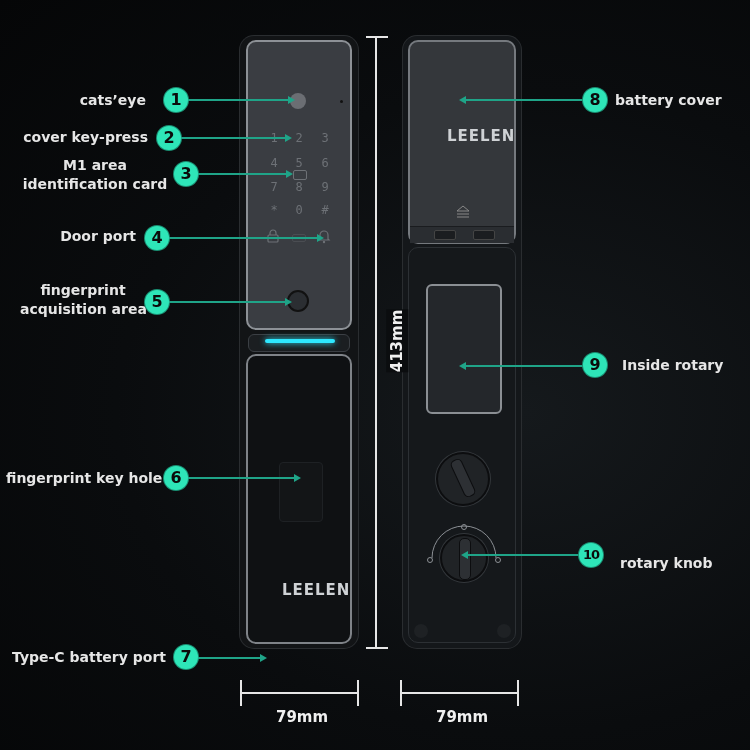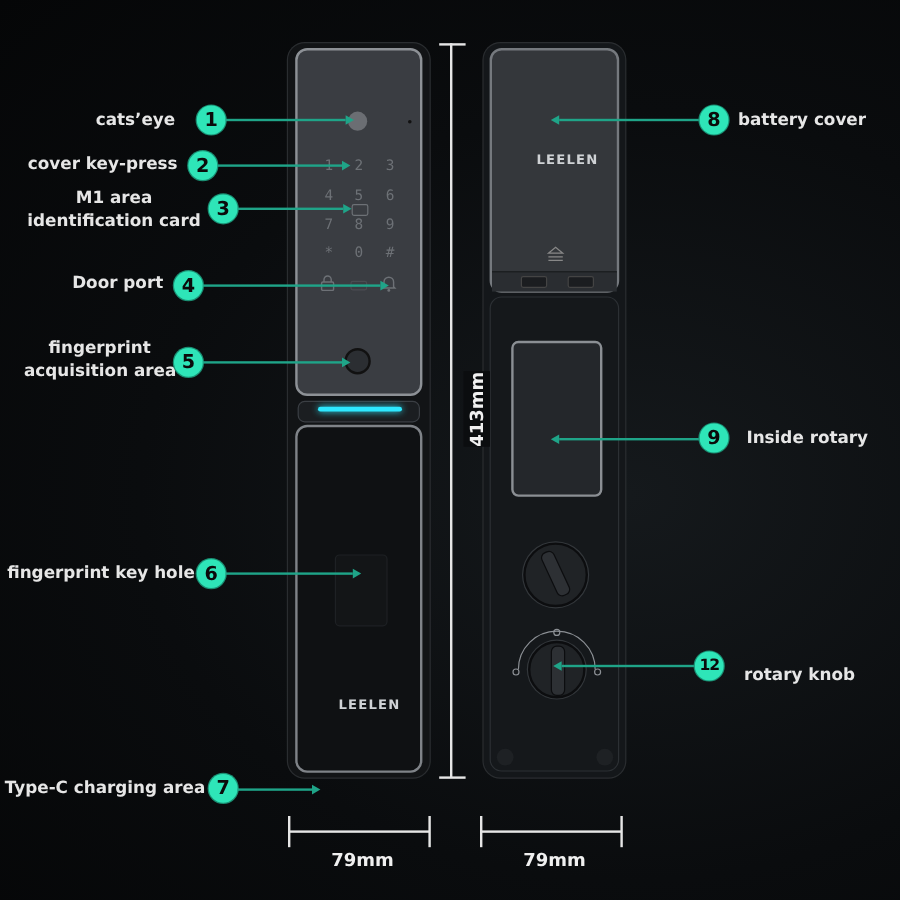--- a/index.html
+++ b/index.html
@@ -21,21 +21,21 @@
   .front-body{left:240px;top:36px;width:118px;height:612px;border-radius:14px;background:#121416;box-shadow:0 0 0 1px #2a2d30;}
   .panel-top{left:246px;top:40px;width:106px;height:290px;border-radius:10px;background:#3a3d42;border:2px solid #8d9196;box-sizing:border-box;}
   .neck{left:248px;top:334px;width:102px;height:18px;border-radius:6px;background:#1b1e21;border:1px solid #3b3f44;box-sizing:border-box;}
   .led{left:265px;top:339px;width:70px;height:4px;border-radius:2px;background:#2ee8ff;box-shadow:0 0 6px #2ee8ff;}
   .panel-bot{left:246px;top:354px;width:106px;height:290px;border-radius:10px;background:#0f1113;border:2px solid #7f8388;box-sizing:border-box;}
   .keyhole{left:279px;top:462px;width:42px;height:58px;border-radius:4px;background:#131517;border:1px solid #1e2124;}
   .key{position:absolute;font-size:12px;color:#6d7176;width:16px;text-align:center;font-family:"DejaVu Sans Mono",monospace;}
   .cam{left:290px;top:93px;width:16px;height:16px;border-radius:50%;background:#6b6e73;}
   .dot{left:340px;top:100px;width:3px;height:3px;border-radius:50%;background:#111;}
   .fp{left:287px;top:290px;width:22px;height:22px;border-radius:50%;border:2px solid #111;background:#2b2e32;box-sizing:border-box;}
-  .brand{position:absolute;font-size:11px;font-weight:bold;color:#cfd2d5;letter-spacing:1px;}
+  .brand{position:absolute;font-size:15px;font-weight:bold;color:#cfd2d5;letter-spacing:1px;}
 
   
   .back-body{left:403px;top:36px;width:118px;height:612px;border-radius:14px;background:#14171a;box-shadow:0 0 0 1px #2a2d30;}
   .batt{left:408px;top:40px;width:108px;height:204px;border-radius:10px;background:#34373b;border:2px solid #75797e;box-sizing:border-box;}
   .batt-strip{left:410px;top:226px;width:104px;height:16px;background:#2a2d31;border-top:1px solid #1a1c1f;}
   .btn-mini{position:absolute;width:20px;height:8px;background:#1b1d20;border-radius:2px;border:1px solid #444;}
   .back-panel{left:408px;top:247px;width:108px;height:396px;border-radius:10px;background:#15181b;border:1px solid #2c3034;box-sizing:border-box;}
   .handle{left:426px;top:284px;width:76px;height:130px;border-radius:6px;background:#24272b;border:2px solid #8b8f94;box-sizing:border-box;}
   .knob{position:absolute;border-radius:50%;background:#202326;border:2px solid #0c0d0f;box-shadow:0 0 0 1px #33373b;box-sizing:border-box;}
   .knob-bar{position:absolute;width:10px;height:38px;border-radius:5px;background:#2d3034;border:1px solid #0c0d0f;}
@@ -161,31 +161,31 @@
 <div class="label c" style="left:20px;top:300px;width:126px">acquisition area</div>
 <div class="badge" style="left:145px;top:290px">5</div>
 <div class="line" style="left:169px;top:301px;width:116px"></div>
 <div class="arrow-r" style="left:285px;top:298px"></div>
 
 <div class="label r" style="left:6px;top:469px;width:150px">fingerprint key hole</div>
 <div class="badge" style="left:164px;top:466px">6</div>
 <div class="line" style="left:188px;top:477px;width:106px"></div>
 <div class="arrow-r" style="left:294px;top:474px"></div>
 
-<div class="label r" style="left:4px;top:648px;width:162px">Type-C charging area</div>
+<div class="label r" style="left:4px;top:648px;width:162px">Type-C battery port</div>
 <div class="badge" style="left:174px;top:645px">7</div>
 <div class="line" style="left:198px;top:657px;width:62px"></div>
 <div class="arrow-r" style="left:260px;top:654px"></div>
 
 <div class="arrow-l" style="left:459px;top:96px"></div>
 <div class="line" style="left:466px;top:99px;width:118px"></div>
 <div class="badge" style="left:583px;top:88px">8</div>
 <div class="label" style="left:615px;top:91px">battery cover</div>
 
 <div class="arrow-l" style="left:459px;top:362px"></div>
 <div class="line" style="left:466px;top:365px;width:118px"></div>
 <div class="badge" style="left:583px;top:353px">9</div>
 <div class="label" style="left:622px;top:356px">Inside rotary</div>
 
 <div class="arrow-l" style="left:461px;top:551px"></div>
 <div class="line" style="left:468px;top:554px;width:112px"></div>
-<div class="badge small" style="left:579px;top:543px">12</div>
+<div class="badge small" style="left:579px;top:543px">10</div>
 <div class="label" style="left:620px;top:554px">rotary knob</div>
 
 </body></html>

